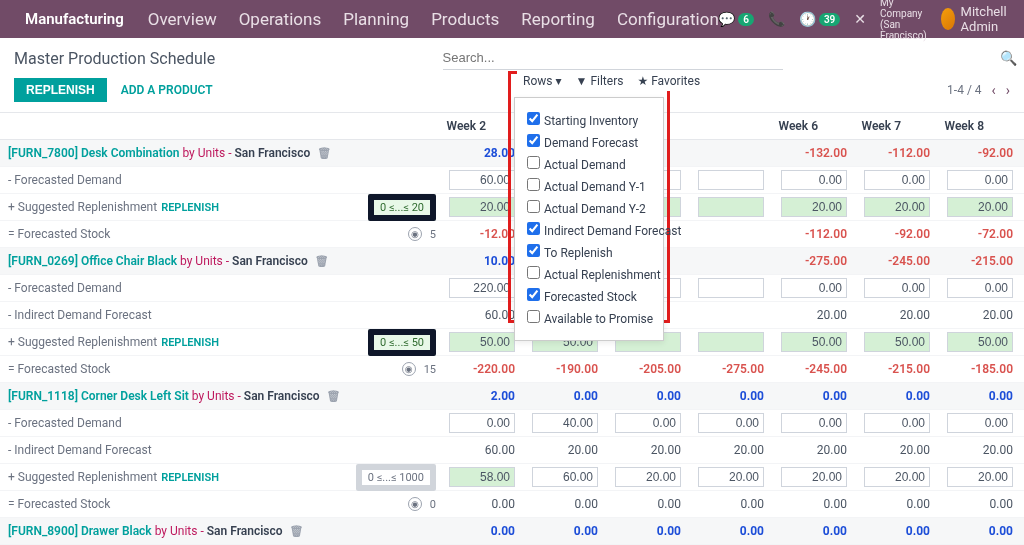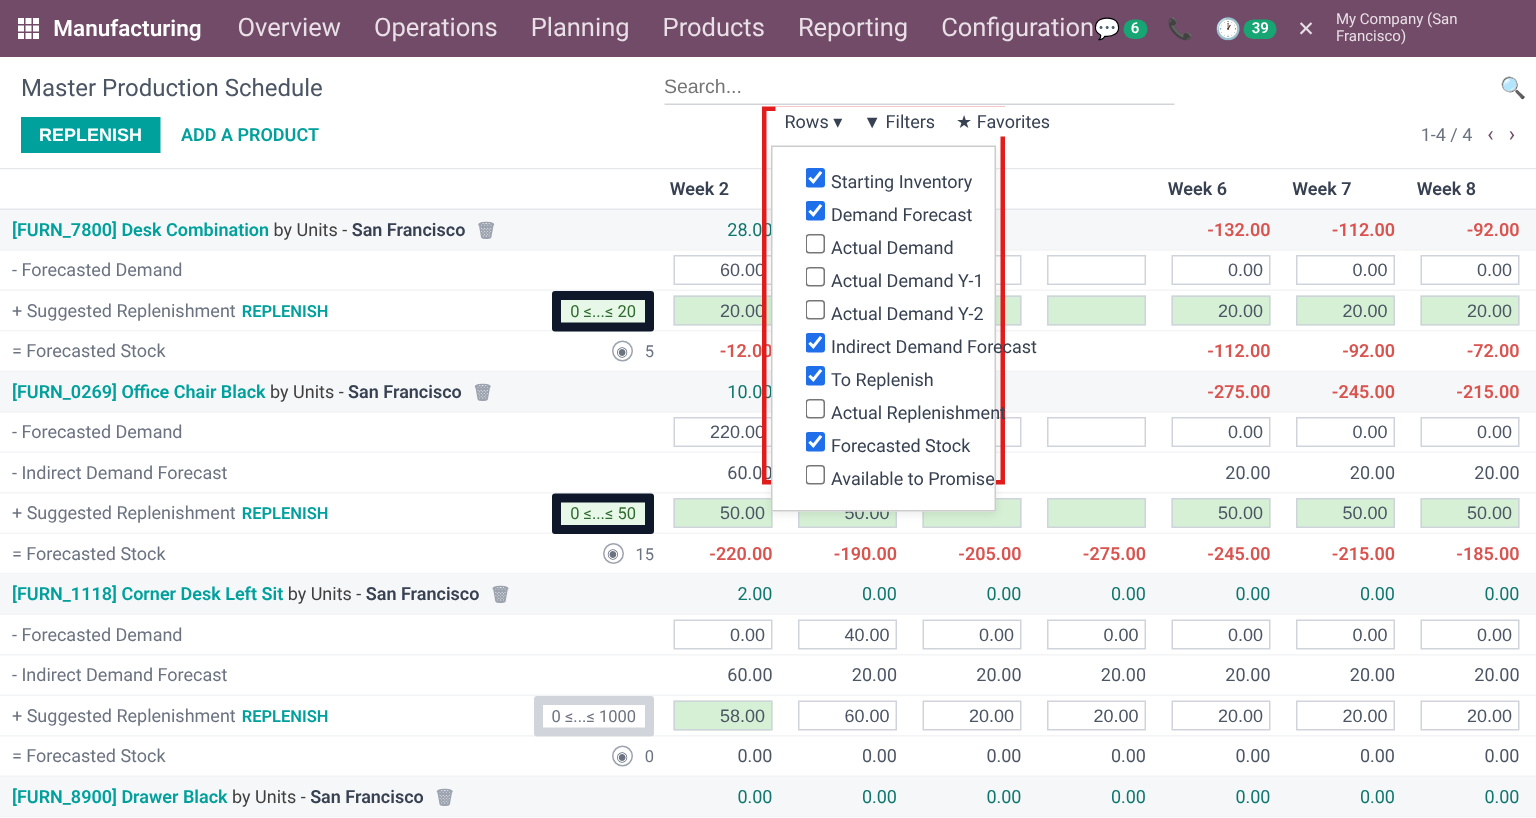--- a/index.html
+++ b/index.html
@@ -23,38 +23,38 @@
 .search-input { width: 340px; border: none; border-bottom: 1px solid #d1d5db; padding: 4px 0; font-size: 13px; color: #6b7280; outline: none; }
 .search-icon { position: absolute; right: 6px; color: #6b7280; font-size: 14px; }
 .toolbar { display: flex; align-items: center; padding: 4px 14px 10px; border-bottom: 1px solid #e5e7eb; position: relative; }
 .btn-primary { background: #00A09D; color: #fff; border: none; padding: 5px 12px; font-size: 12px; font-weight: 600; cursor: pointer; margin-right: 14px; }
 .btn-link { color: #00A09D; font-size: 12px; font-weight: 600; cursor: pointer; }
 .pager { margin-left: auto; display: flex; align-items: center; gap: 10px; color: #6b7280; font-size: 12px; }
 .pager .arrow { color: #714B67; cursor: pointer; font-size: 14px; }
 .filter-bar { position: absolute; left: 517px; top: -3px; display: flex; gap: 14px; font-size: 12px; color: #374151; z-index: 5; background:#fff; padding:3px 6px; }
 .filter-bar .item { cursor: pointer; display: flex; align-items: flex-end; gap: 3px; }
 .dropdown-panel { position: absolute; left: 514px; top: 60px; width: 150px; background: #fff; border: 1px solid #ccc; padding: 8px 10px; z-index: 10; box-shadow: 0 2px 6px rgba(0,0,0,0.08); }
-.dropdown-panel label { display: block; font-size: 12px; color: #374151; margin: 6px 12px; cursor: pointer; white-space: nowrap; }
+.dropdown-panel label { display: block; font-size: 12px; color: #374151; margin: 6px 2px; cursor: pointer; white-space: nowrap; }
 .dropdown-panel input { margin-right: 4px; accent-color: #1f6feb; }
 .highlight-box { position: absolute; left: 508px; top: 58px; width: 162px; height: 252px; border: 3px solid #e11d1d; z-index: 3; pointer-events: none; }
 .grid { width: 100%; }
 .header-row { display: flex; background: #fff; border-bottom: 1px solid #e5e7eb; }
 .row-label-col { width: 355px; padding: 6px 8px; font-size: 12px; flex-shrink: 0; }
 .week-col { width: 83px; text-align: right; padding: 6px 8px; font-size: 12px; font-weight: 600; flex-shrink: 0; }
 .data-row { display: flex; align-items: center; min-height: 24px; border-bottom: 1px solid #f3f4f6; }
 .data-row.titlerow { background: #f6f7f8; }
 .data-row.titlerow .row-label-col { font-weight: 600; }
 .prod-ref { color: #00A09D; font-weight: 600; }
-.by-units { color: #404040; font-weight: 400; }
+.by-units { color: #be185d; font-weight: 400; }
 .warehouse { color: #374151; font-weight: 600; }
 .trash { color: #9ca3af; margin-left: 4px; font-size: 11px; }
 .cell { width: 83px; text-align: right; padding: 3px 6px; font-size: 12px; flex-shrink: 0; color: #4b5563; }
 .cell input { width: 66px; text-align: right; border: 1px solid #cfd4dc; padding: 2px 4px; font-size: 12px; color: #4b5563; }
 .cell input.green-bg { background: #d5f0d5; }
-.cell.bold { font-weight: 400; color: #0f766e; }
+.cell.bold { font-weight: 700; color: #1d4ed8; }
 .cell.neg { color: #d9534f; font-weight: 600; }
 .replenish-inline { color: #00A09D; font-size: 11px; font-weight: 600; margin-left: 4px; }
 .range-box { background: #e8f8e8; border: 6px solid #0f172a; padding: 1px 6px; font-size: 11px; color: #2f6b2f; border-radius: 2px; }
 .range-box.wide { background: #fff; border-color: #d1d5db; color: #6b7280; }
 .badge-circle { display: inline-flex; align-items: center; justify-content: center; width: 14px; height: 14px; border-radius: 50%; border: 1px solid #9ca3af; font-size: 9px; color: #6b7280; margin-right: 4px; }
 .sub-label { color: #6b7280; font-size: 12px; }
 .row-label-col.sub { padding-left: 8px; display:flex; align-items:center; }
 .range-holder { width: 83px; text-align:right; padding: 3px 2px 3px 0; flex-shrink:0; font-size:11px; }
 .range-holder.withcirc { display:flex; justify-content:flex-end; align-items:center; gap:4px; }
 </style>
@@ -87,20 +87,24 @@
         <span class="icon-sm">💬</span>
         <span class="badge">6</span>
       </div>
     <span class="icon-sm">📞</span>
     <div class="badge-wrap">
         <span class="icon-sm">🕐</span>
         <span class="badge">39</span>
       </div>
     <span class="icon-sm">✕</span>
     <span class="company">My Company (San Francisco)</span>
+    <div class="user-box">
+        <div class="avatar"></div>
+        <span>Mitchell Admin</span>
+      </div>
   </div>
 </div>
 
 <div class="header2">
   <div class="page-title">Master Production Schedule</div>
   <div class="search-wrap">
     <input class="search-input" placeholder="Search..." style="">
   </div>
   <span class="search-icon">🔍</span>
 </div>

